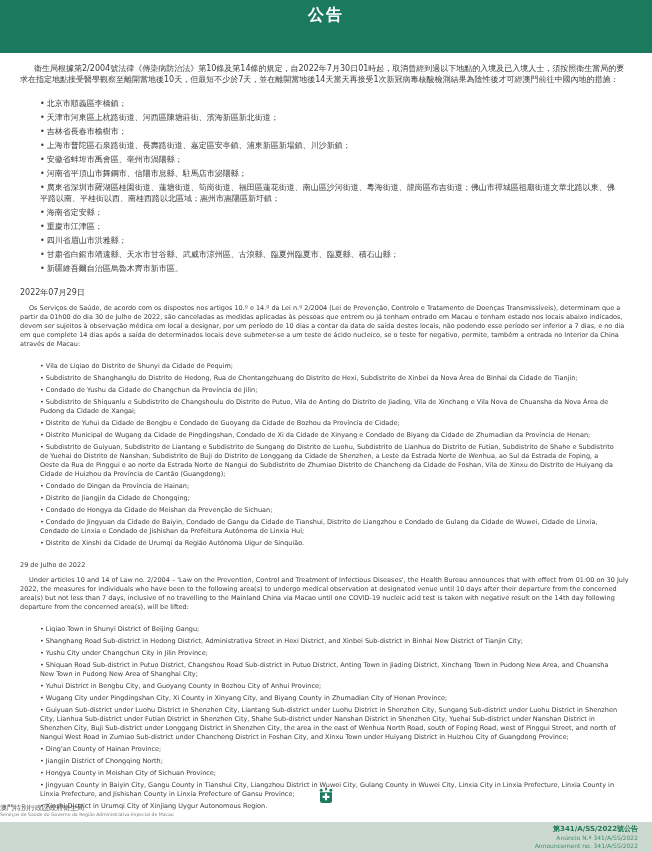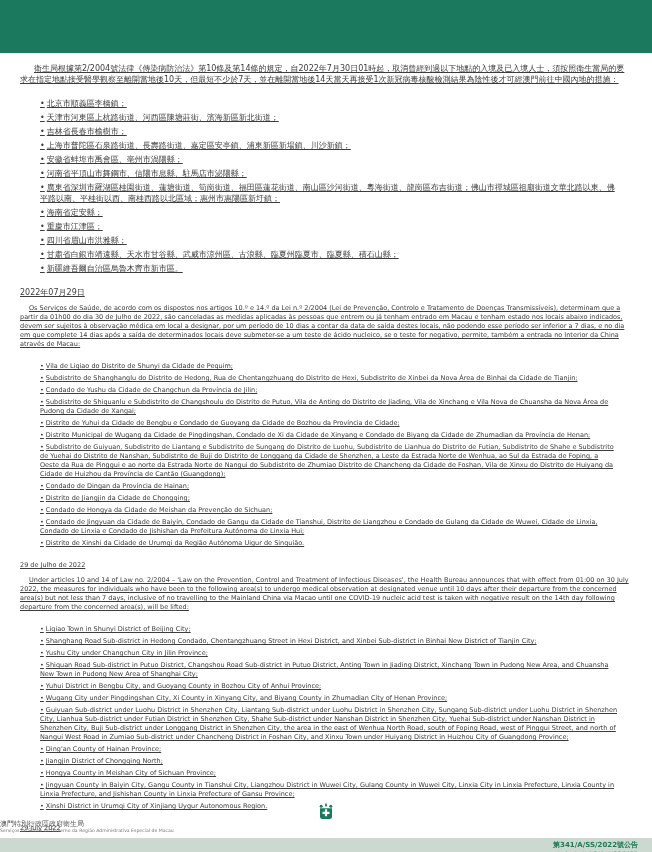--- a/index.html
+++ b/index.html
@@ -20,21 +20,21 @@
     text-align:center;
     padding:5px 0 4px 0;
     height:44px;
   }
   .header .t-zh { font-size:16px; font-weight:bold; line-height:19px; letter-spacing:2px; }
   .header .t-pt { font-size:11px; font-weight:bold; line-height:13px; }
   .header .t-en { font-size:11px; font-weight:bold; line-height:13px; }
 
   
   .content { padding:6px 20px 0 20px; }
-  section { display:block;text-decoration:underline; }
+  section { display:block; }
 
   .zh { font-size:8px;  line-height:11px; }
   .latin { font-size:6.5px; line-height:9px; }
 
   .intro { margin:4px 0 3px 0; text-indent:14px; }
   .latin .intro, .intro.latin-p { text-indent:9px; }
 
   .bullets { margin:13px; }
   .bullet-item { margin:3px 0 3px 7px; }
   .bullet-dot { margin-right:2px; }
@@ -45,35 +45,36 @@
   .footer-area {
     position:absolute; left:0; bottom:0; width:652px;
   }
   .org-block { text-align:left; padding-bottom:4px; }
   .org-logo { display:block; margin:0 auto 1px auto; width:16px; height:16px; }
   .org-zh { font-size:7px; color:#555555; line-height:8px; }
   .org-pt { font-size:4.6px; color:#777777; line-height:6px; }
 
   .ref-band {
     background:#cbd9d0;
-    height:14px;
+    height:30px;
     text-align:right;
     padding:3px 14px 0 0;
     box-sizing:border-box;
   }
   .ref-zh { font-size:7px; font-weight:bold; color:#1f7a55; line-height:9px; }
   .ref-pt { font-size:6px; color:#3f9168; line-height:8px; }
   .ref-en { font-size:6px; color:#3f9168; line-height:8px; }
 </style>
 </head>
 <body>
 
 <div class="page">
 
   <div class="header">
+    <div class="t-zh">公告</div>
   </div>
 
   <div class="content">
 
     <section class="zh">
       <p class="intro">衛生局根據第2/2004號法律《傳染病防治法》第10條及第14條的規定，自2022年7月30日01時起，取消曾經到過以下地點的入境及已入境人士，須按照衛生當局的要求在指定地點接受醫學觀察至離開當地後10天，但最短不少於7天，並在離開當地後14天當天再接受1次新冠病毒核酸檢測結果為陰性後才可經澳門前往中國內地的措施：</p>
       <div class="bullets">
           <div class="bullet-item"><span class="bullet-dot">•</span><span>北京市順義區李橋鎮；</span></div>
           <div class="bullet-item"><span class="bullet-dot">•</span><span>天津市河東區上杭路街道、河西區陳塘莊街、濱海新區新北街道；</span></div>
           <div class="bullet-item"><span class="bullet-dot">•</span><span>吉林省長春市榆樹市；</span></div>
@@ -105,22 +106,22 @@
           <div class="bullet-item"><span class="bullet-dot">•</span><span>Condado de Hongya da Cidade de Meishan da Prevenção de Sichuan;</span></div>
           <div class="bullet-item"><span class="bullet-dot">•</span><span>Condado de Jingyuan da Cidade de Baiyin, Condado de Gangu da Cidade de Tianshui, Distrito de Liangzhou e Condado de Gulang da Cidade de Wuwei, Cidade de Linxia, Condado de Linxia e Condado de Jishishan da Prefeitura Autónoma de Linxia Hui;</span></div>
           <div class="bullet-item"><span class="bullet-dot">•</span><span>Distrito de Xinshi da Cidade de Urumqi da Região Autónoma Uigur de Sinquião.</span></div>
         </div>
       <div class="date-line">29 de Julho de 2022</div>
     </section>
 
     <section class="latin">
       <p class="intro latin-p">Under articles 10 and 14 of Law no. 2/2004 – 'Law on the Prevention, Control and Treatment of Infectious Diseases', the Health Bureau announces that with effect from 01:00 on 30 July 2022, the measures for individuals who have been to the following area(s) to undergo medical observation at designated venue until 10 days after their departure from the concerned area(s) but not less than 7 days, inclusive of no travelling to the Mainland China via Macao until one COVID-19 nucleic acid test is taken with negative result on the 14th day following departure from the concerned area(s), will be lifted:</p>
       <div class="bullets">
-          <div class="bullet-item"><span class="bullet-dot">•</span><span>Liqiao Town in Shunyi District of Beijing City;</span></div>
-          <div class="bullet-item"><span class="bullet-dot">•</span><span>Shanghang Road Sub-district in Hedong Condado, Chentangzhuang Street in Hexi District, and Xinbei Sub-district in Binhai New District of Tianjin City;</span></div>
+          <div class="bullet-item"><span class="bullet-dot">•</span><span>Liqiao Town in Shunyi District of Beijing Gangu;</span></div>
+          <div class="bullet-item"><span class="bullet-dot">•</span><span>Shanghang Road Sub-district in Hedong District, Administrativa Street in Hexi District, and Xinbei Sub-district in Binhai New District of Tianjin City;</span></div>
           <div class="bullet-item"><span class="bullet-dot">•</span><span>Yushu City under Changchun City in Jilin Province;</span></div>
           <div class="bullet-item"><span class="bullet-dot">•</span><span>Shiquan Road Sub-district in Putuo District, Changshou Road Sub-district in Putuo District, Anting Town in Jiading District, Xinchang Town in Pudong New Area, and Chuansha New Town in Pudong New Area of Shanghai City;</span></div>
           <div class="bullet-item"><span class="bullet-dot">•</span><span>Yuhui District in Bengbu City, and Guoyang County in Bozhou City of Anhui Province;</span></div>
           <div class="bullet-item"><span class="bullet-dot">•</span><span>Wugang City under Pingdingshan City, Xi County in Xinyang City, and Biyang County in Zhumadian City of Henan Province;</span></div>
           <div class="bullet-item"><span class="bullet-dot">•</span><span>Guiyuan Sub-district under Luohu District in Shenzhen City, Liantang Sub-district under Luohu District in Shenzhen City, Sungang Sub-district under Luohu District in Shenzhen City, Lianhua Sub-district under Futian District in Shenzhen City, Shahe Sub-district under Nanshan District in Shenzhen City, Yuehai Sub-district under Nanshan District in Shenzhen City, Buji Sub-district under Longgang District in Shenzhen City, the area in the east of Wenhua North Road, south of Foping Road, west of Pinggui Street, and north of Nangui West Road in Zumiao Sub-district under Chancheng District in Foshan City, and Xinxu Town under Huiyang District in Huizhou City of Guangdong Province;</span></div>
           <div class="bullet-item"><span class="bullet-dot">•</span><span>Ding'an County of Hainan Province;</span></div>
           <div class="bullet-item"><span class="bullet-dot">•</span><span>Jiangjin District of Chongqing North;</span></div>
           <div class="bullet-item"><span class="bullet-dot">•</span><span>Hongya County in Meishan City of Sichuan Province;</span></div>
           <div class="bullet-item"><span class="bullet-dot">•</span><span>Jingyuan County in Baiyin City, Gangu County in Tianshui City, Liangzhou District in Wuwei City, Gulang County in Wuwei City, Linxia City in Linxia Prefecture, Linxia County in Linxia Prefecture, and Jishishan County in Linxia Prefecture of Gansu Province;</span></div>
           <div class="bullet-item"><span class="bullet-dot">•</span><span>Xinshi District in Urumqi City of Xinjiang Uygur Autonomous Region.</span></div>

